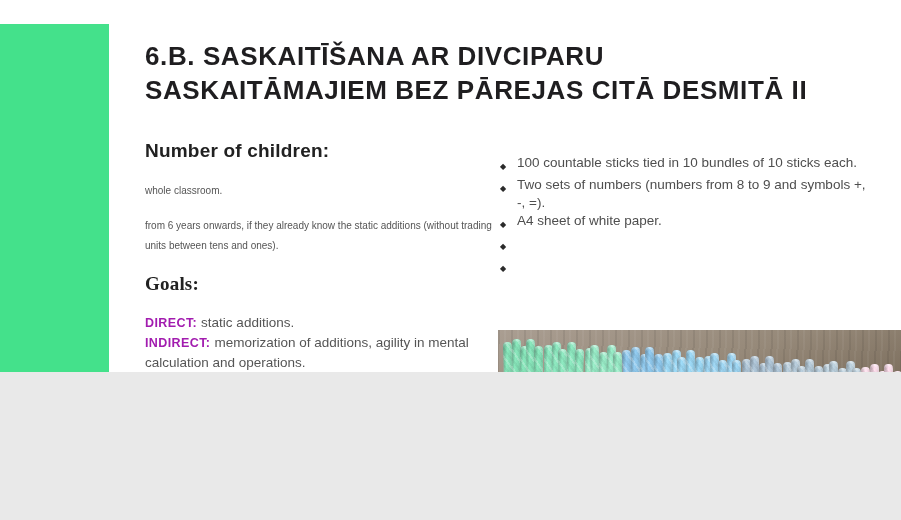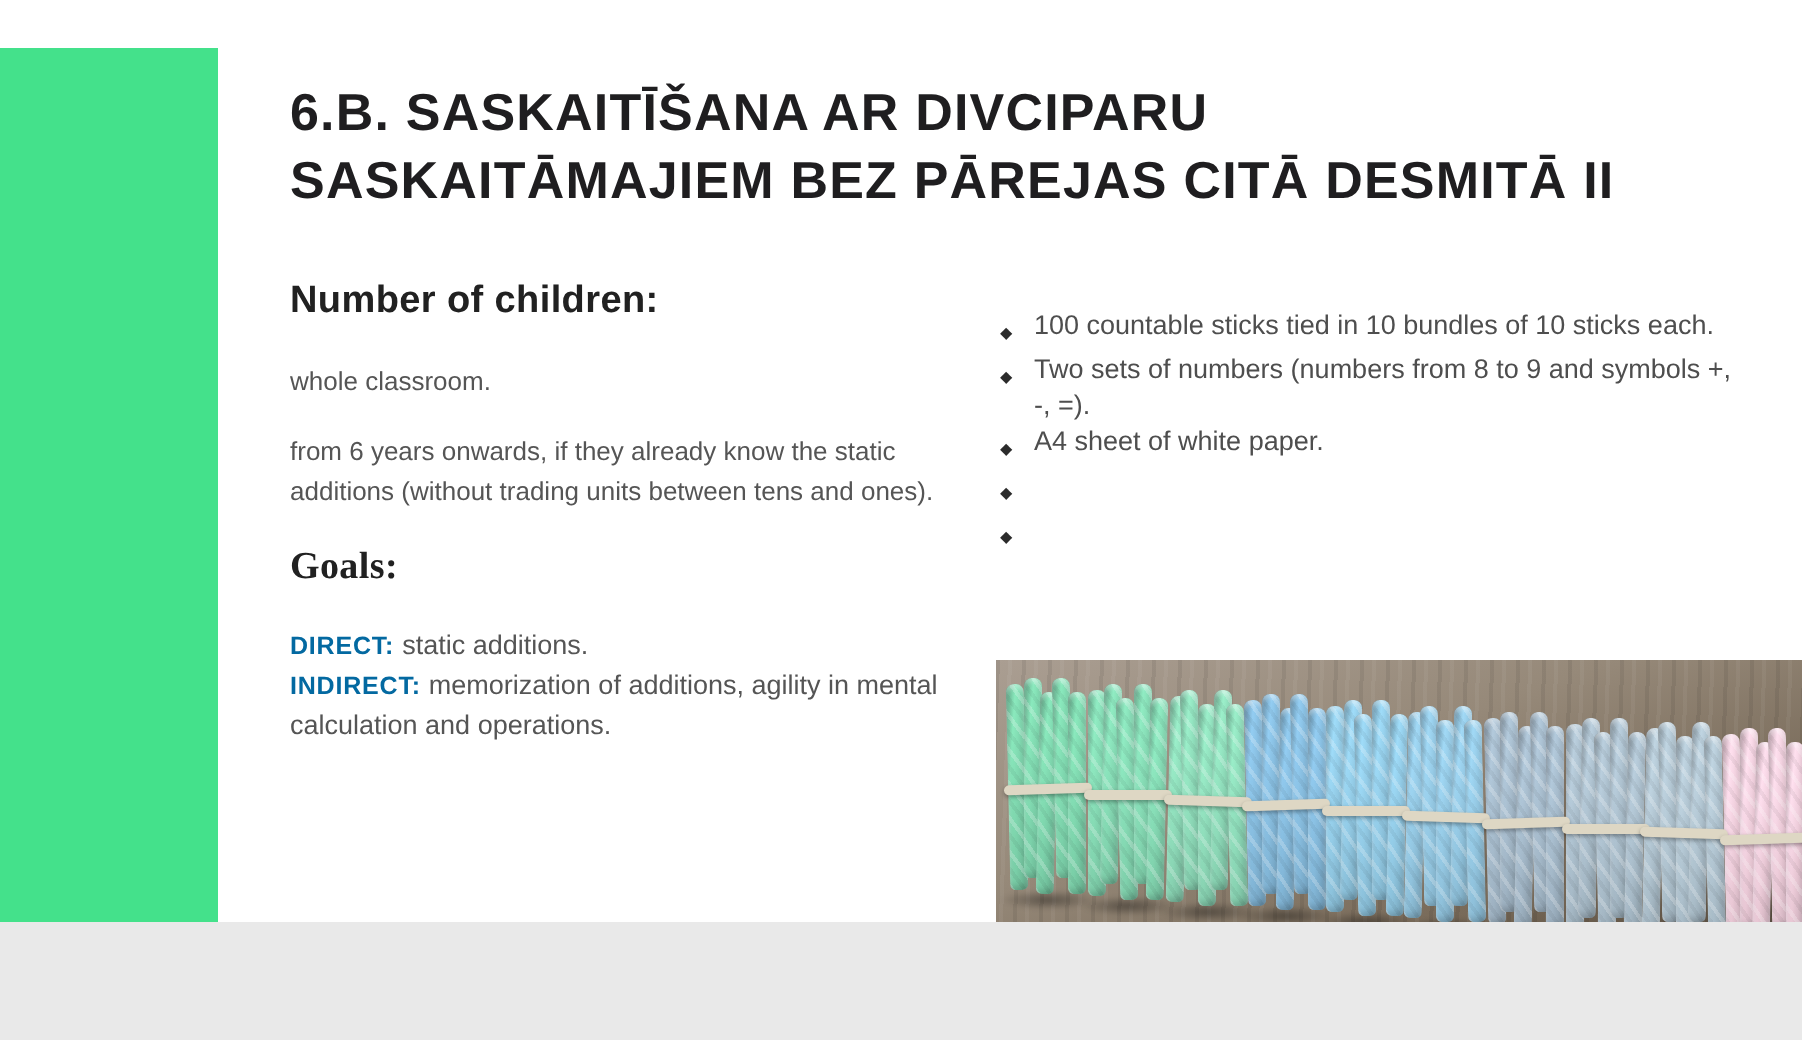--- a/index.html
+++ b/index.html
@@ -1,47 +1,47 @@
 <!DOCTYPE html>
 <html style="--accent-green: #44e18b; --title-text: #1f1e20; --heading-text: #212121; --body-text: #555555;"><head>
 <meta charset="utf-8">
 <style>
   html,body{margin:0;padding:0;background:#e9e9e9;}
   .slide{
-    position:relative;width:901px;height:461px;background:#ffffff;
+    position:relative;width:901px;height:372px;background:#ffffff;
     font-family:"Liberation Sans", sans-serif;overflow:hidden;margin:0 auto;
   }
   .accent-bar{
     position:absolute;left:0;top:24px;width:109px;height:479px;
     background:var(--accent-green,#44e18b);
   }
   .title{
     position:absolute;left:145px;top:22px;width:760px;
     font-size:26px;line-height:34px;font-weight:800;letter-spacing:.6px;
     color:var(--title-text,#1f1e20);
   }
   .title .tline{display:block;white-space:nowrap;}
   .col-left{position:absolute;left:145px;top:138px;width:352px;}
   .col-right{position:absolute;left:498px;top:138px;width:385px;}
   h2{
     font-size:19px;line-height:26px;font-weight:700;letter-spacing:.2px;
     color:var(--heading-text,#212121);margin:0;
   }
   .body-text{
-    font-size:13px;line-height:20px;color:var(--body-text,#555555);margin:0;
+    font-size:10px;line-height:20px;color:var(--body-text,#555555);margin:0;
   }
   .mt-classroom{margin-top:17px;}
   .mt-age{margin-top:14px;}
   .mt-agebody{margin-top:15px;}
   .mt-goals{margin-top:15px;font-family:Liberation Serif, serif;}
   .goal{font-size:13.5px;line-height:19px;color:var(--body-text,#555555);margin:0;}
   .goal.first{margin-top:16px;}
   .goal b{
     font-size:12.5px;font-weight:800;letter-spacing:.4px;
-    color:#0369a1;margin-right:4px;
+    color:#a21caf;margin-right:4px;
   }
   .bullets{list-style:none;margin:16px 0 0 0;padding:0;width:370px;}
   .bullets li{
     display:flex;align-items:flex-start;
     font-size:13.5px;line-height:18px;color:#4e4e4e;margin:0;
   }
   .bullets .marker{
     flex:0 0 17px;font-size:8px;color:#2b2b2b;padding-top:4px;text-align:left;
     padding-left:2px;
   }

